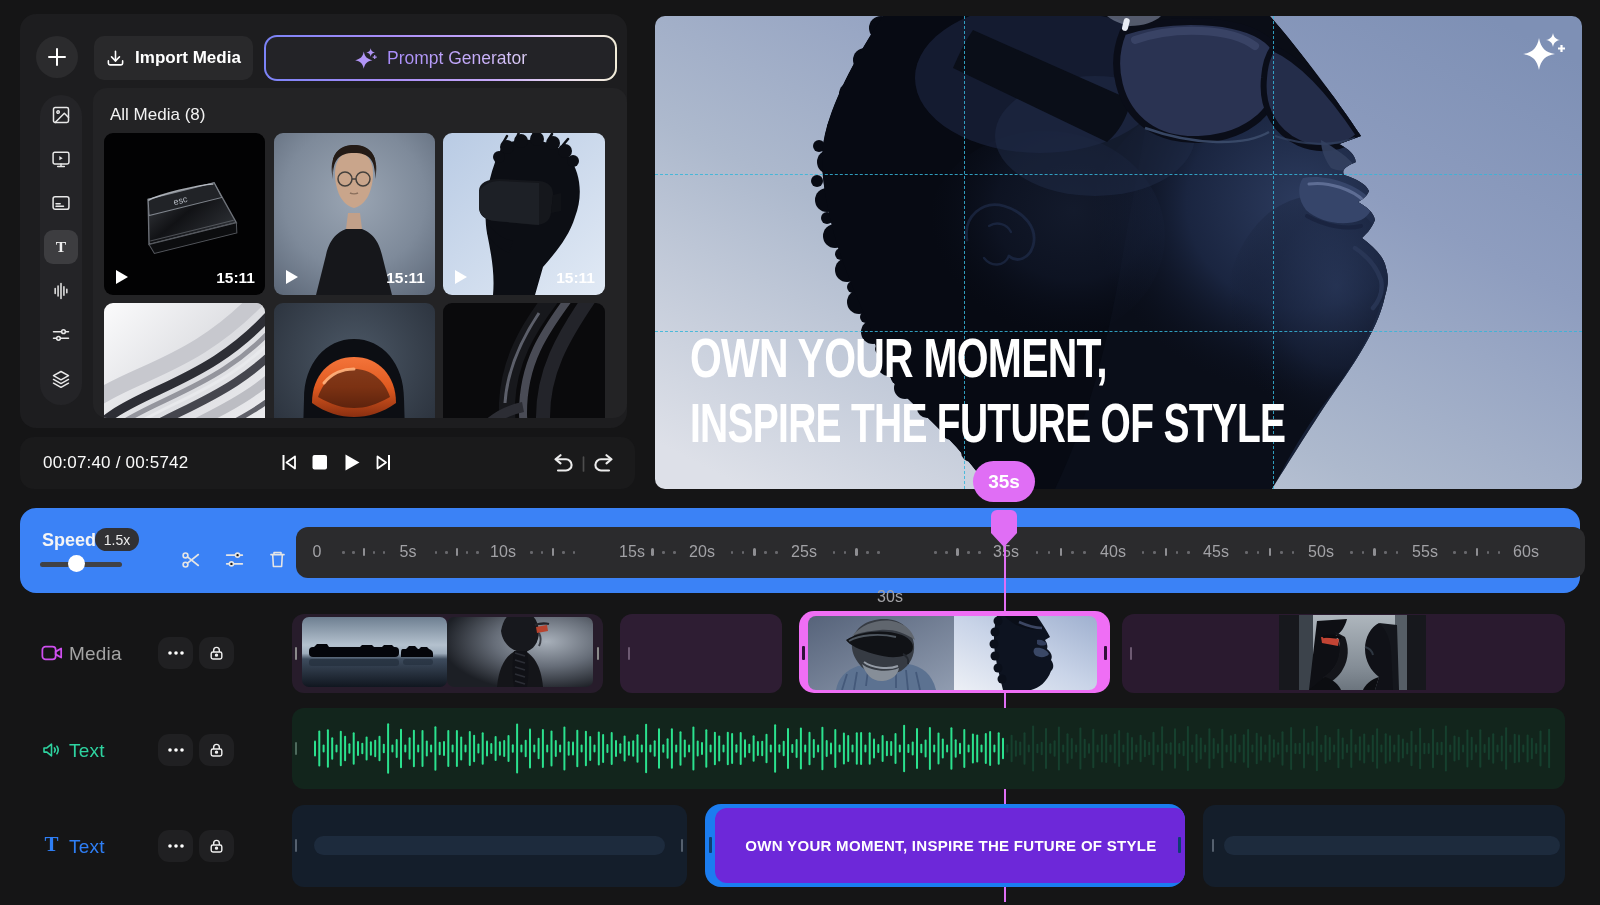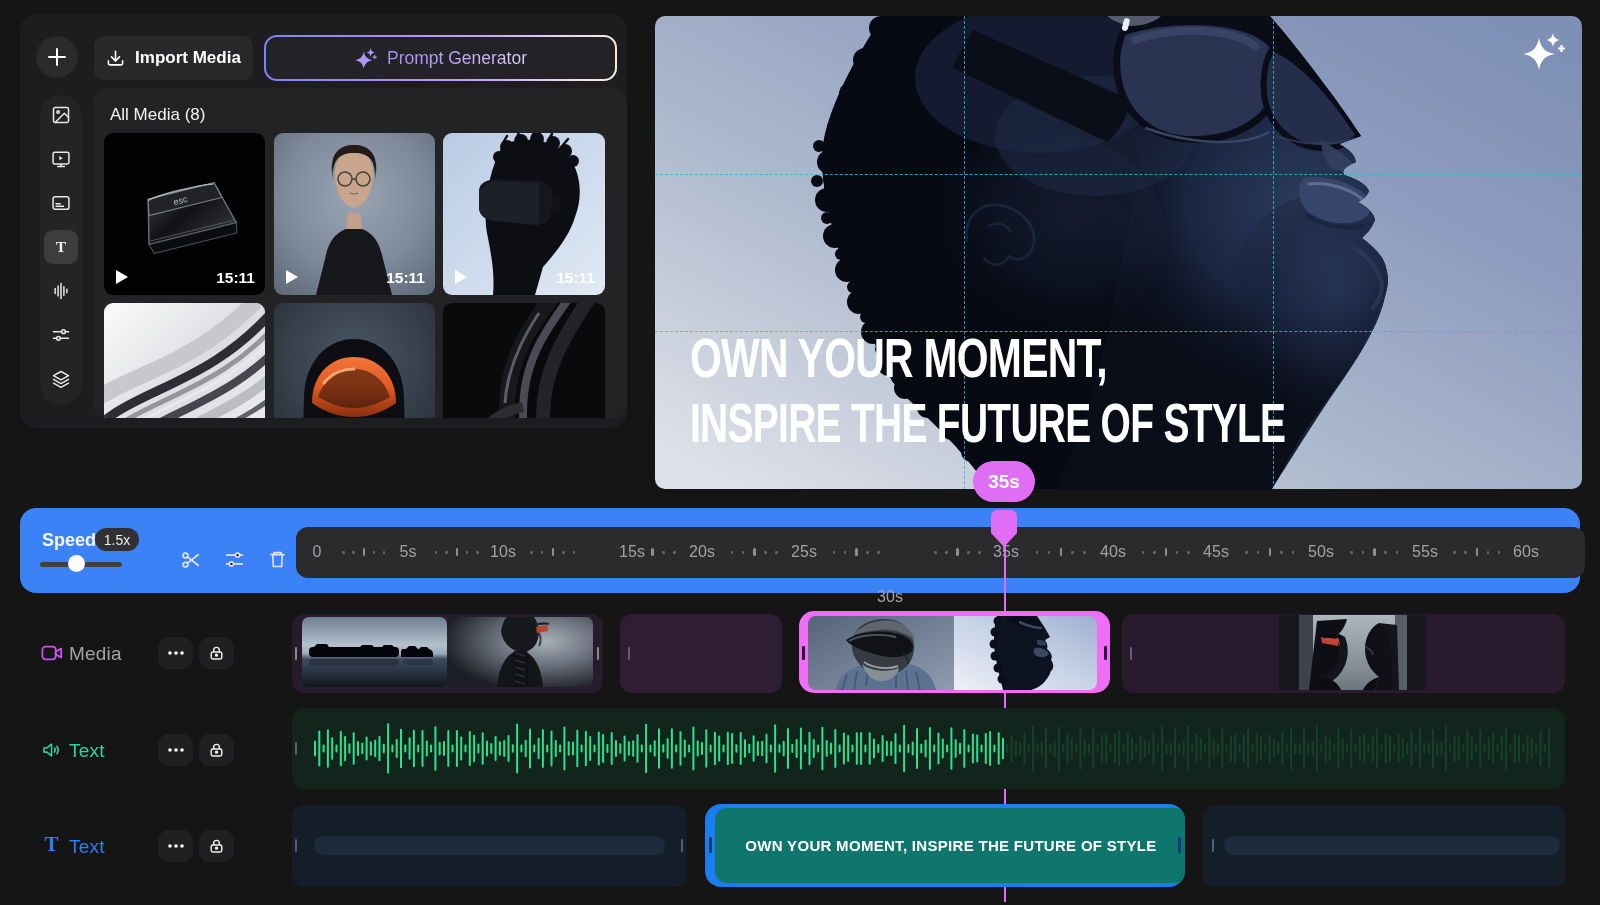--- a/index.html
+++ b/index.html
@@ -66,21 +66,21 @@
 .trkLbl { position:absolute; font-size:19px; font-weight:500; letter-spacing:0.2px; }
 .btnSq { position:absolute; width:35px; height:32px; border-radius:11px; background:#202022;
   display:flex; align-items:center; justify-content:center; }
 .clip { position:absolute; border-radius:12px; }
 .handle { position:absolute; width:2px; height:13px; border-radius:1px; background:#8a8a8a; }
 #audioStrip { left:292px; top:708px; width:1273px; height:81px; border-radius:12px; background:#12251c; }
 .txtclip { background:#141e2b; }
 .txtpill { position:absolute; top:31px; height:19px; border-radius:10px; background:#1d2b3d; }
 #blueclip { left:705px; top:804px; width:480px; height:83px; border-radius:16px; background:#1b7df0;
   overflow:hidden;}
-#blueclipIn { position:absolute; left:10px; top:4px; width:472px; height:75px; border-radius:12px; background:#0f766e;
+#blueclipIn { position:absolute; left:10px; top:4px; width:472px; height:75px; border-radius:12px; background:#6d28d9;
   display:flex; align-items:center; justify-content:center; color:#fff; font-size:15px; font-weight:700; letter-spacing:.3px;}
 </style>
 </head>
 <body>
 <div id="stage">
 
   <div id="panelTL" class="abs"></div>
   <div id="btnPlus" class="abs"><svg width="42" height="42">
         <path d="M13 21h16M21 13v16" stroke="#fff" stroke-width="2" stroke-linecap="round"></path>
       </svg></div>
@@ -256,20 +256,38 @@
         <rect width="162" height="162" fill="#0a0a0c"></rect>
         <path d="M130 -10 C 100 30 80 60 80 110 C 80 130 90 150 110 166" stroke="#494b55" stroke-width="8" fill="none"></path>
         <path d="M150 -10 C 118 36 100 70 100 114 C 100 136 112 152 130 166" stroke="#23242a" stroke-width="14" fill="none"></path>
         <path d="M112 -10 C 84 26 66 58 64 100 C 63 126 70 148 84 166" stroke="#17181c" stroke-width="16" fill="none"></path>
         <path d="M96 10 C 76 40 64 70 62 100" stroke="#5c5f6a" stroke-width="3" fill="none"></path>
         <path d="M20 166 C 30 130 50 110 80 104" stroke="#2c2d34" stroke-width="10" fill="none"></path>
       </svg>
     </div>
   </div>
 
+  <div id="transport" class="abs">
+    <div id="timecode" class="abs">00:07:40 / 00:5742</div>
+    <svg class="abs" style="left:258px; top:12px" width="145" height="27" viewBox="0 0 145 27" fill="none" stroke="#fff" stroke-width="2">
+      <path d="M5.5 6v15"></path>
+        <path d="M17 7.5L8.5 13.5L17 19.5z" stroke-width="1.8" stroke-linejoin="round"></path>
+      <rect x="34.5" y="6" width="14.5" height="14.5" rx="2" fill="#fff" stroke="none"></rect>
+      <path d="M67.5 5.6L81.5 13.5L67.5 21.4z" fill="#fff" stroke="none"></path>
+      <path d="M99.5 7.5l8.5 6l-8.5 6z" stroke-width="1.8" stroke-linejoin="round"></path>
+        <path d="M111 6v15"></path>
+    </svg>
+    <svg class="abs" style="left:534px; top:17px" width="60" height="20" viewBox="0 0 60 20" fill="none" stroke="#ececec" stroke-width="2.1" stroke-linecap="round" stroke-linejoin="round">
+      <path d="M6.5 1.2L1.5 5.3L6.5 9.4"></path>
+        <path d="M2.5 5.3H12a5.6 5.6 0 0 1 0 11.2H4"></path>
+      <path d="M29.5 3v14" stroke="#4d4d4d" stroke-width="1.7"></path>
+      <path d="M52.5 1.2L57.5 5.3L52.5 9.4"></path>
+        <path d="M56.5 5.3H47a5.6 5.6 0 0 0 0 11.2H55"></path>
+    </svg>
+  </div>
 
   <div id="preview" class="abs">
     <svg width="927" height="473" viewBox="0 0 927 473">
       <defs>
         <linearGradient id="sky" x1="0.05" y1="0.95" x2="0.95" y2="0.05">
           <stop offset="0" stop-color="#dde0e8"></stop>
           <stop offset="0.38" stop-color="#adb9cd"></stop>
           <stop offset="0.72" stop-color="#8e9dbf"></stop>
           <stop offset="1" stop-color="#7e90b5"></stop>
         </linearGradient>

